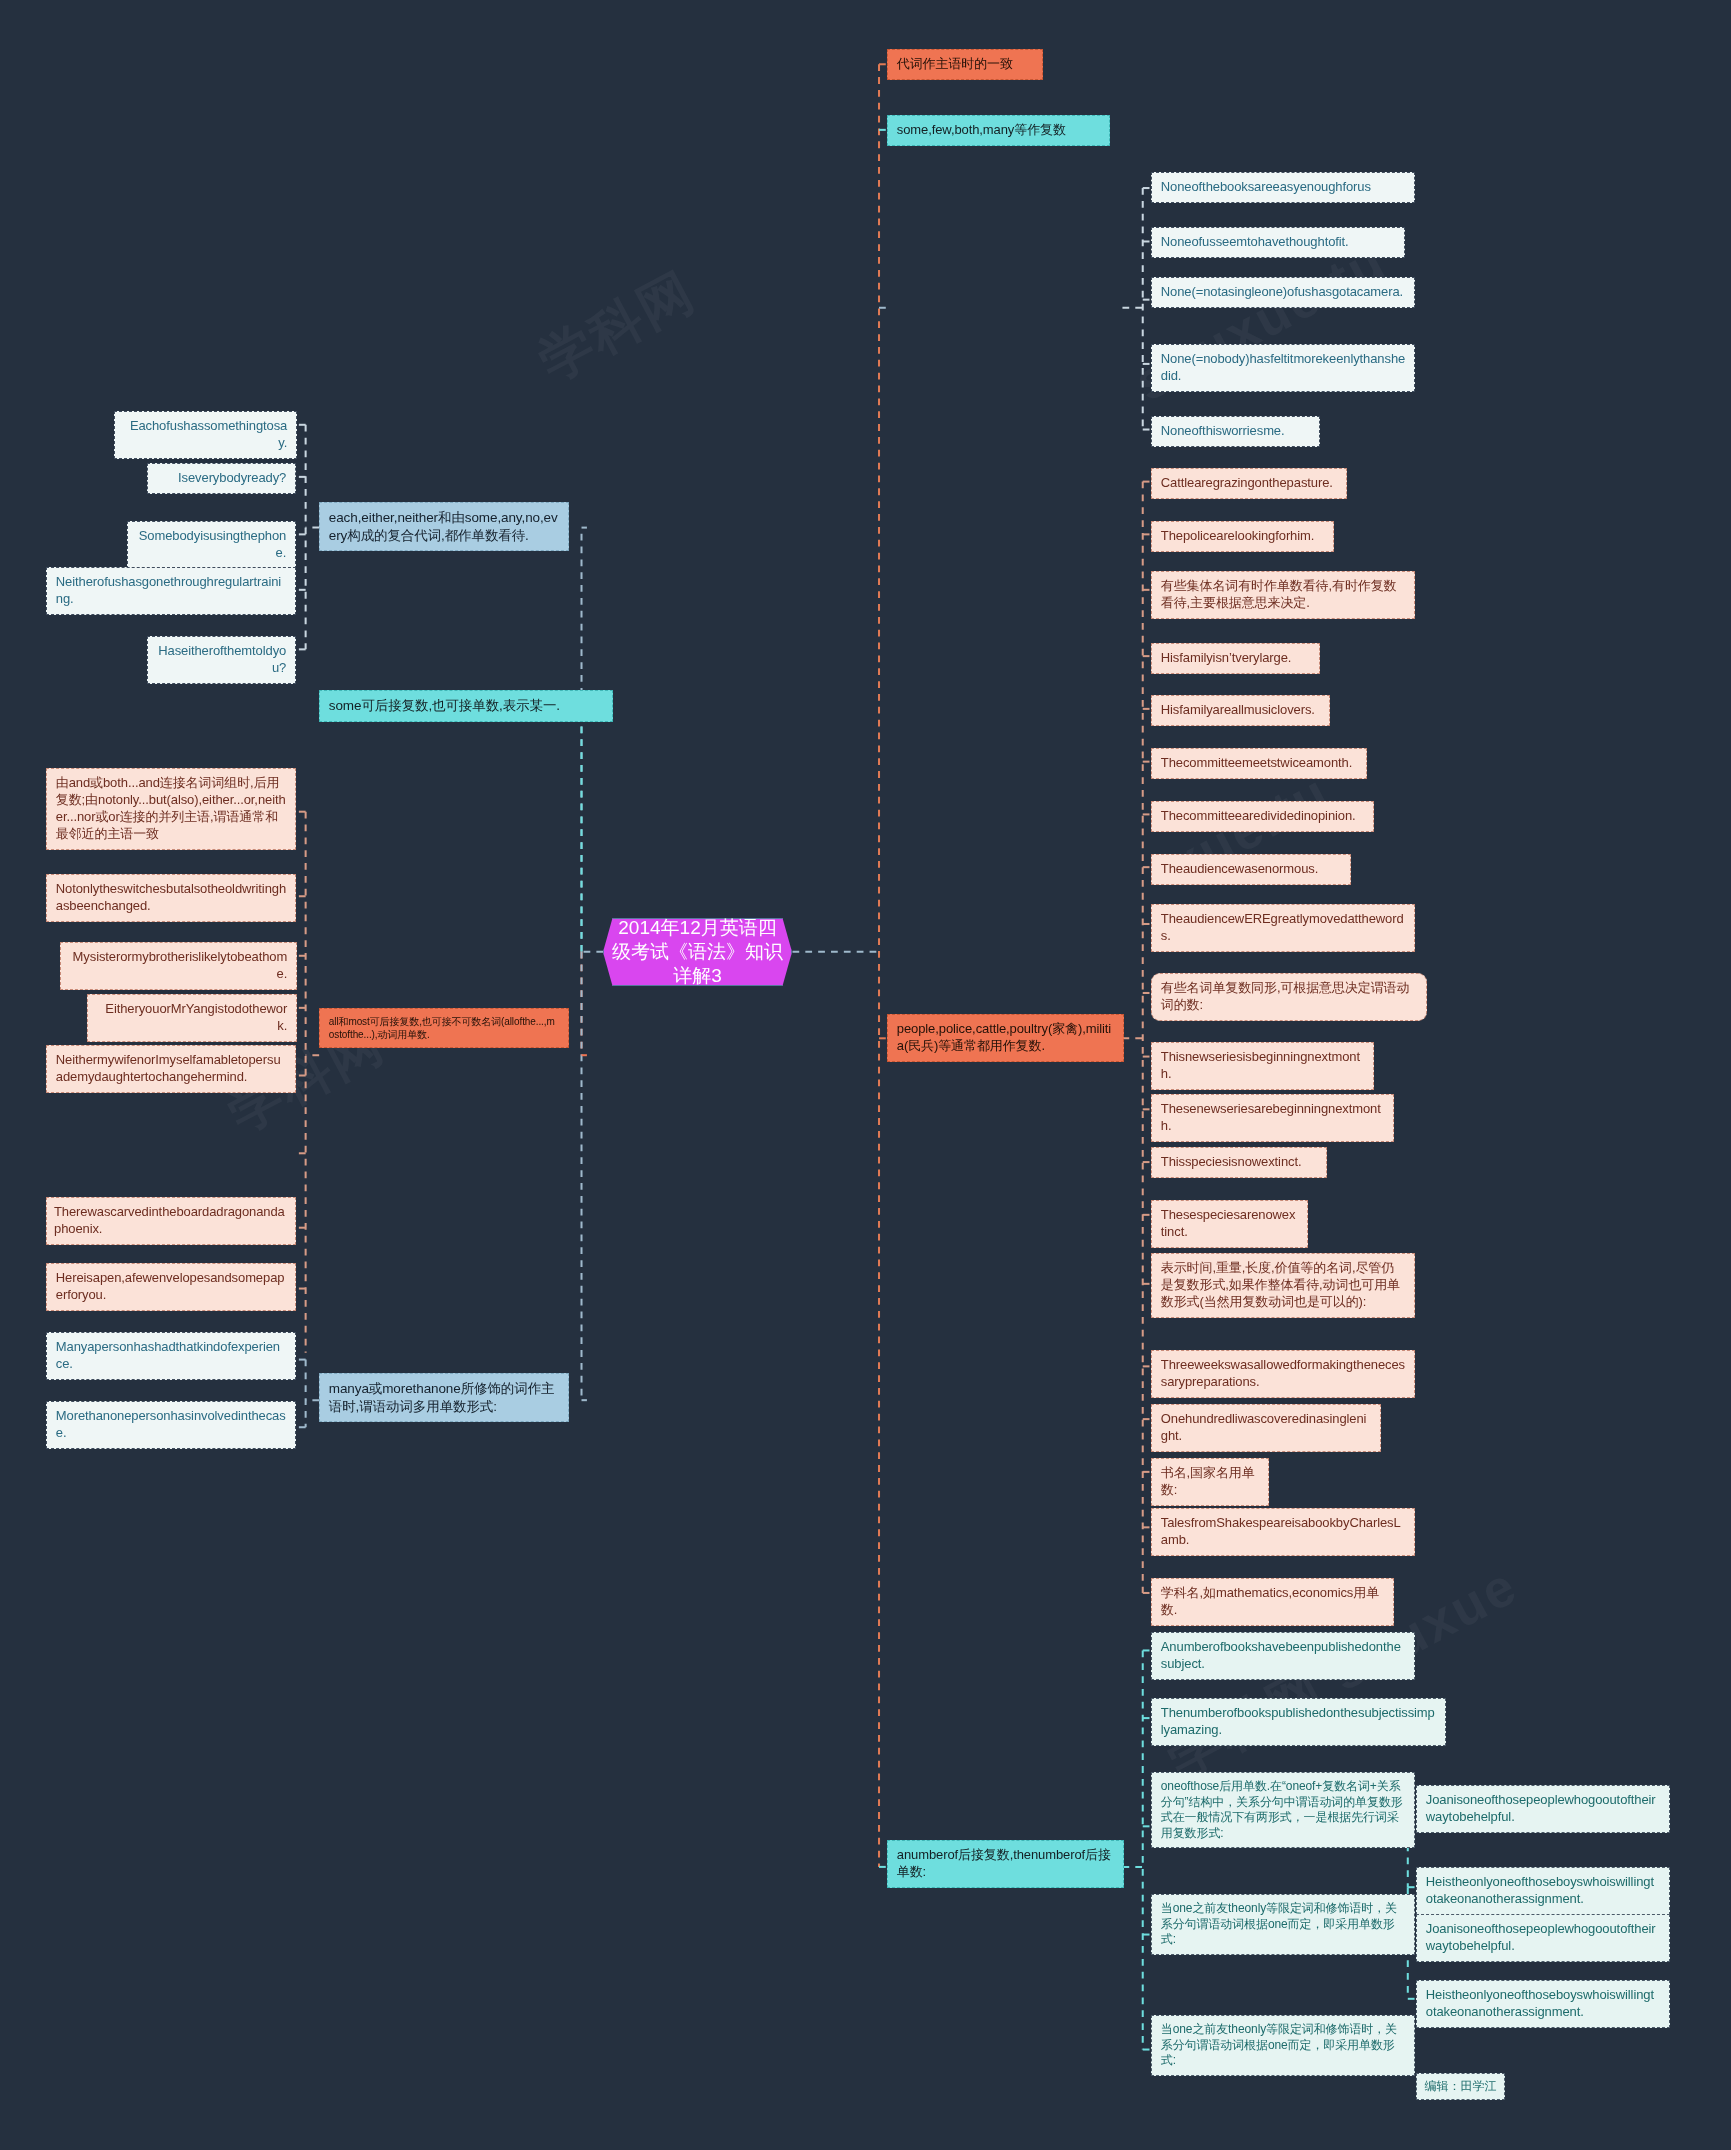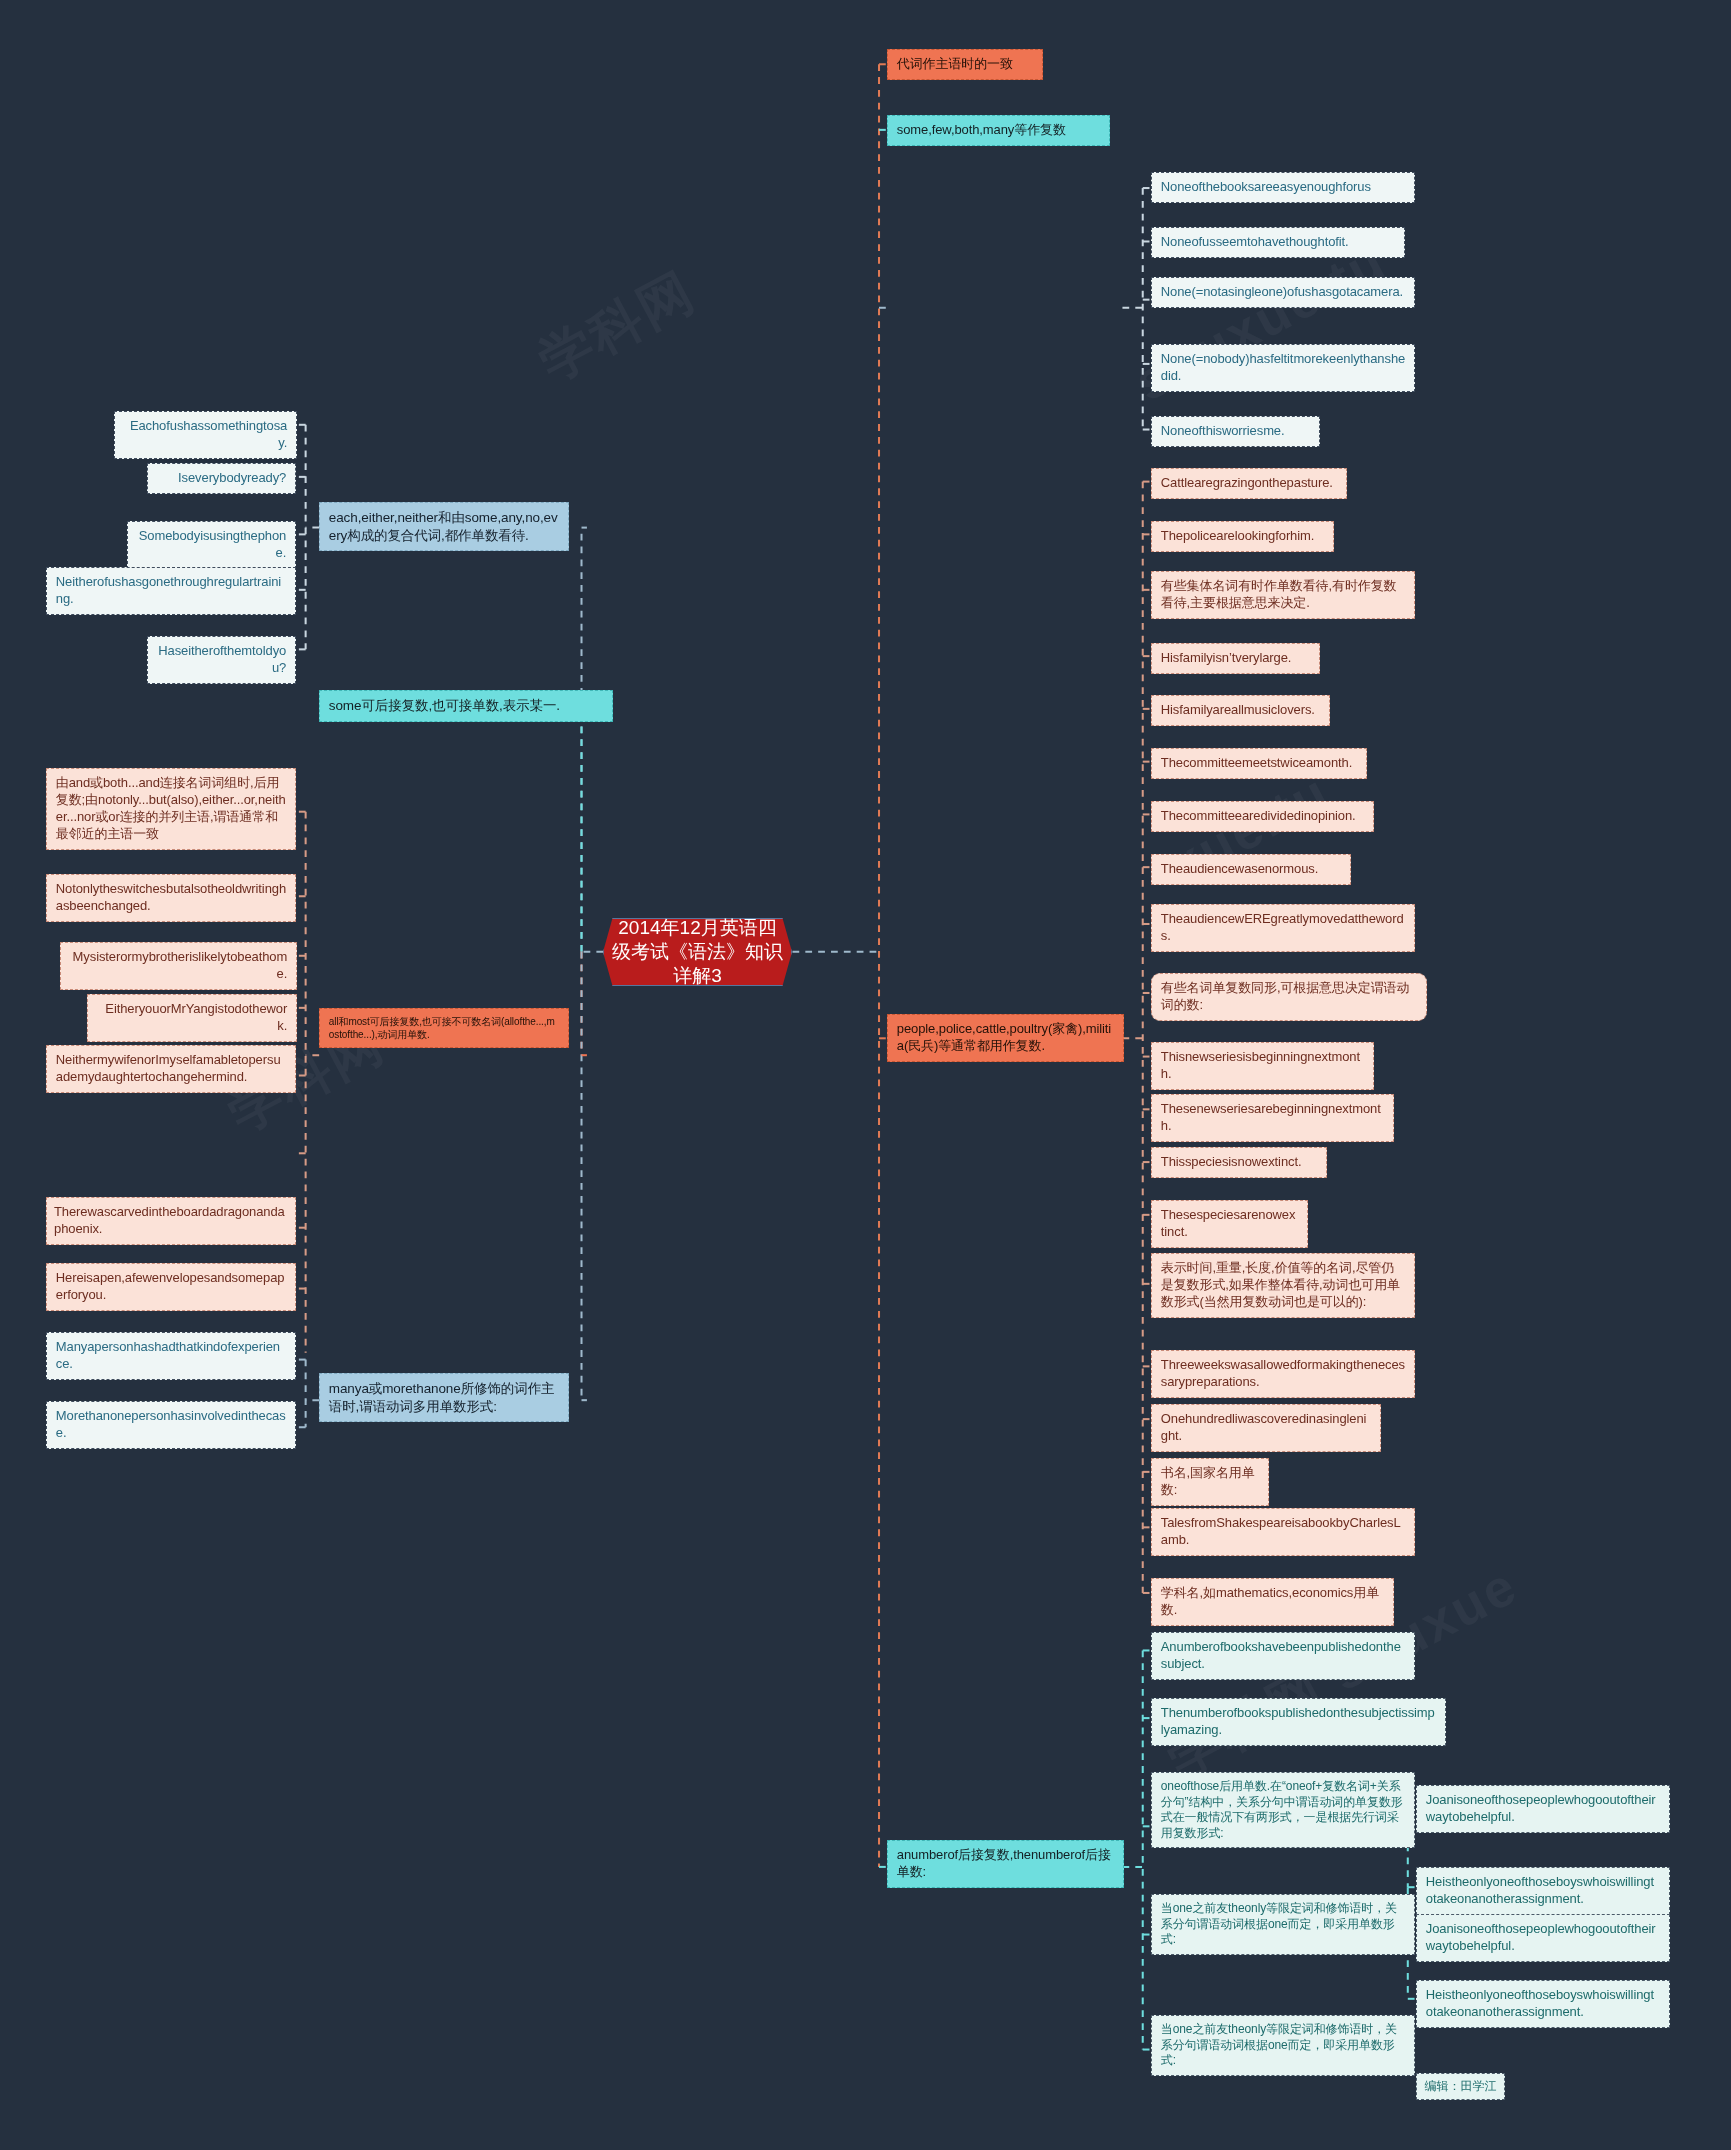--- a/index.html
+++ b/index.html
@@ -63,21 +63,21 @@
     color:#1d6b6b;
     border-color:#4b5a68;
   }
   .ta-right{ text-align:right; }
 
   
   #root{
     position:absolute;
     left:603px; top:918px;
     width:189px; height:68px;
-    background:#b91c1c;
+    background:#d946ef;
     border:1.4px solid #56779e;
     color:#ffffff;
     font-size:19px;
     line-height:1.28;
     display:flex;align-items:center;justify-content:center;
     text-align:center;
     padding:4px 6.8px;
     box-sizing:border-box;
     clip-path:polygon(9.5px 0,calc(100% - 9.5px) 0,100% 50%,calc(100% - 9.5px) 100%,9.5px 100%,0 50%);
   }

